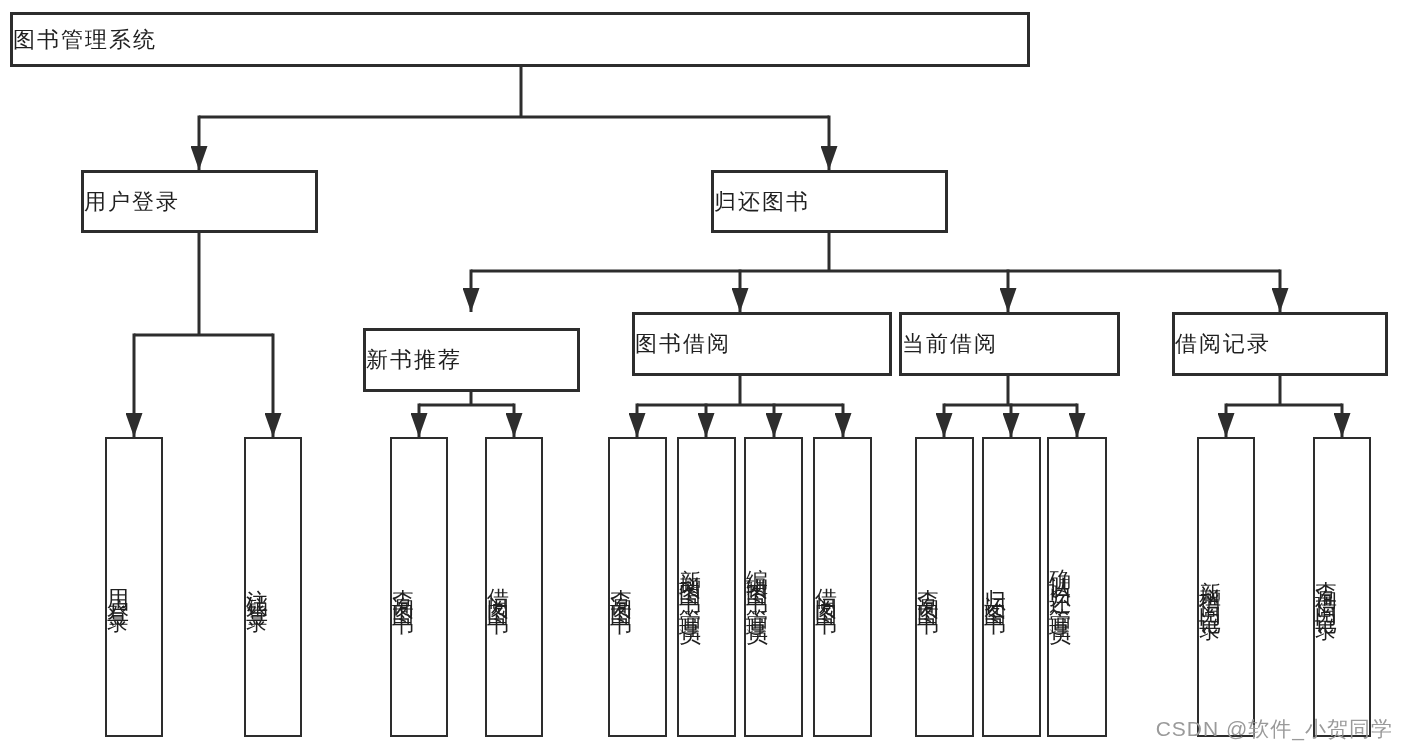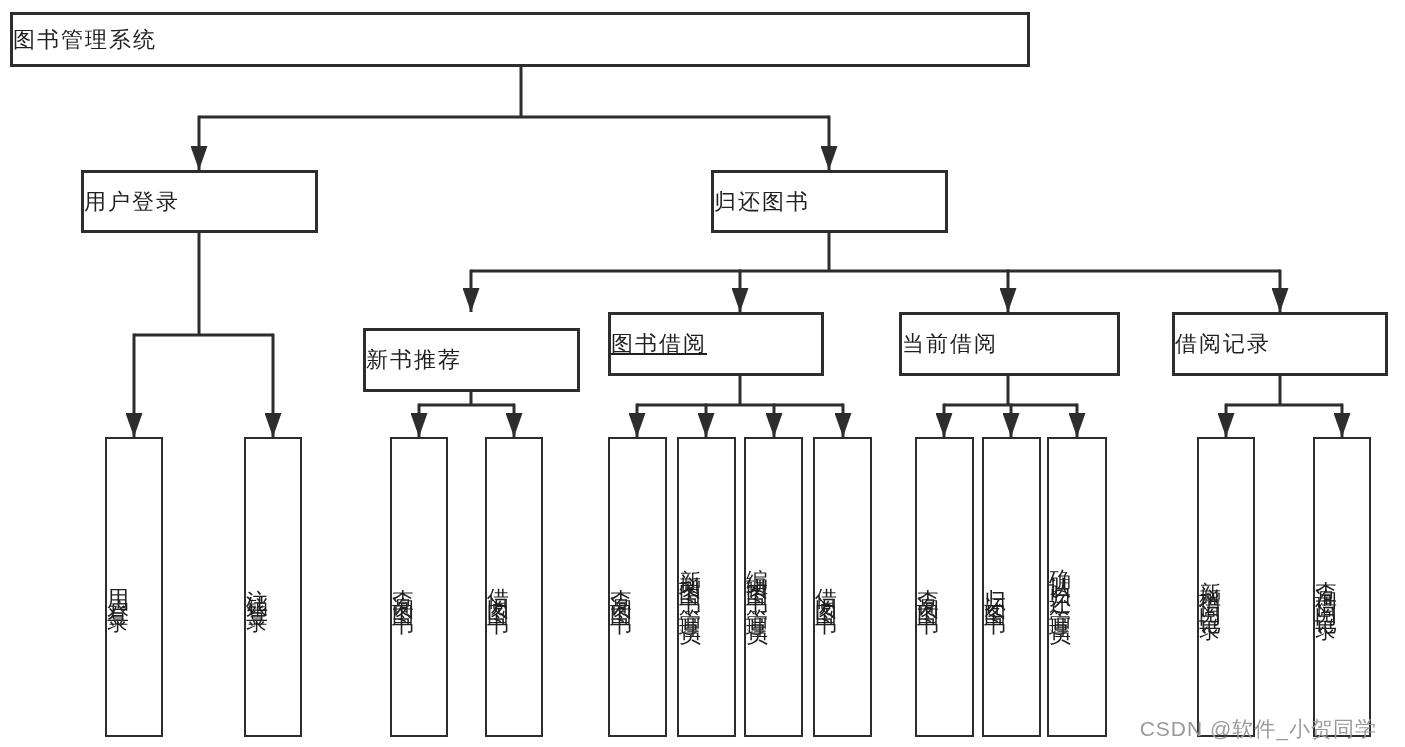--- a/index.html
+++ b/index.html
@@ -25,21 +25,21 @@
   .leaf span{
     writing-mode:vertical-rl;
     text-orientation:mixed;
     font-size:22px;
     letter-spacing:8px;
     line-height:1;
     color:#1f1f1f;
   }
   .watermark{
     position:absolute;
-    right:28px;bottom:4px;
+    right:12px;bottom:4px;
     font-size:21px;
     color:#9a9a9a;
     letter-spacing:1px;
     white-space:nowrap;
   }
 </style>
 </head>
 <body>
 
 <div id="canvas">
@@ -101,21 +101,21 @@
   <div class="node hbox" style="left:81px;top:170px;width:237px;height:63px;">
     <span>用户登录</span>
   </div>
   <div class="node hbox" style="left:711px;top:170px;width:237px;height:63px;">
     <span>归还图书</span>
   </div>
 
   <div class="node hbox" style="left:363px;top:312px;width:217px;height:64px;margin-top:16px;">
     <span>新书推荐</span>
   </div>
-  <div class="node hbox" style="left:608px;top:312px;width:216px;height:64px;text-decoration:underline;">
+  <div class="node hbox" style="left:632px;top:312px;width:260px;height:64px;">
     <span>图书借阅</span>
   </div>
   <div class="node hbox" style="left:899px;top:312px;width:221px;height:64px;">
     <span>当前借阅</span>
   </div>
   <div class="node hbox" style="left:1172px;top:312px;width:216px;height:64px;">
     <span>借阅记录</span>
   </div>
 
   <div class="node leaf" style="left:105px;top:437px;width:58px;height:300px;">

